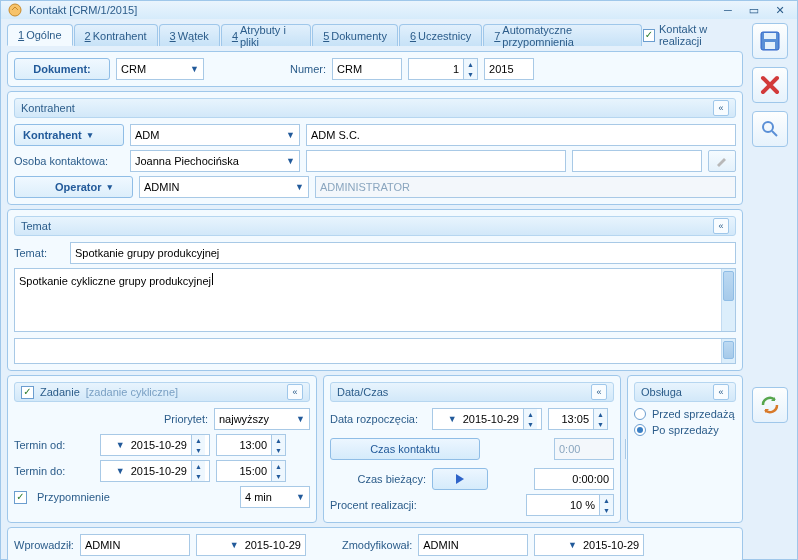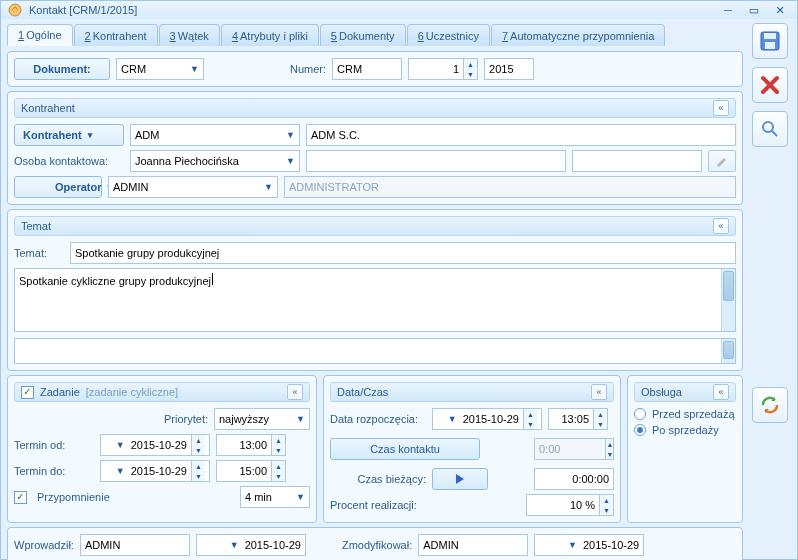--- a/index.html
+++ b/index.html
@@ -90,20 +90,24 @@
             <span>Dokumenty</span>
           </div>
         <div class="tab">
             <span class="u">6</span>
             <span>Uczestnicy</span>
           </div>
         <div class="tab">
             <span class="u">7</span>
             <span>Automatyczne przypomnienia</span>
           </div>
+        <div class="tabrow-right">
+          <span class="chk checked"></span>
+          <span class="label">Kontakt w realizacji</span>
+        </div>
       </div>
 
       <div class="panel" style="padding:6px;">
         <div class="row" style="margin:0;">
           <div class="labelbtn" style="width:96px;justify-content:center;">
               <span>Dokument:</span>
             </div>
           <div class="combo" style="width:88px;">
               <span>CRM</span>
               <span class="dd">▼</span>
@@ -152,21 +156,21 @@
             </div>
           <div class="input" style="flex:1;"></div>
           <div class="input" style="width:130px;"></div>
           <div class="iconbtn">
             <svg width="14" height="14">
                 <path d="M2 11 L9 4 L11 6 L4 13 Z" fill="#b8b8b8"></path>
               </svg>
           </div>
         </div>
         <div class="row" style="margin-bottom:0;">
-          <div class="labelbtn" style="width:88px;padding-left:40px;">
+          <div class="labelbtn" style="width:119px;padding-left:40px;">
               <span>Operator</span>
               <span class="dd">▾</span>
             </div>
           <div class="combo" style="width:170px;">
               <span>ADMIN</span>
               <span class="dd">▼</span>
             </div>
           <div class="input ro" style="flex:1;">
               <span>ADMINISTRATOR</span>
             </div>
@@ -282,21 +286,21 @@
                 <div class="spin">
                   <div>▲</div>
                   <div>▼</div>
                 </div>
               </div>
           </div>
           <div class="row" style="margin-top:8px;">
             <div class="btn" style="width:150px;">
                 <span>Czas kontaktu</span>
               </div>
-            <div class="numfield" style="width:80px;margin-left:auto;background:#f3f7fb;gap:41px;">
+            <div class="numfield" style="width:60px;margin-left:auto;background:#f3f7fb;gap:41px;">
                 <div class="val" style="color:#8aa6bf;">0:00</div>
                 <div class="spin">
                   <div>▲</div>
                   <div>▼</div>
                 </div>
               </div>
           </div>
           <div class="row" style="margin-top:8px;text-align:right;">
             <span class="label" style="width:96px;">Czas bieżący:</span>
             <div class="btn" style="width:56px;">

